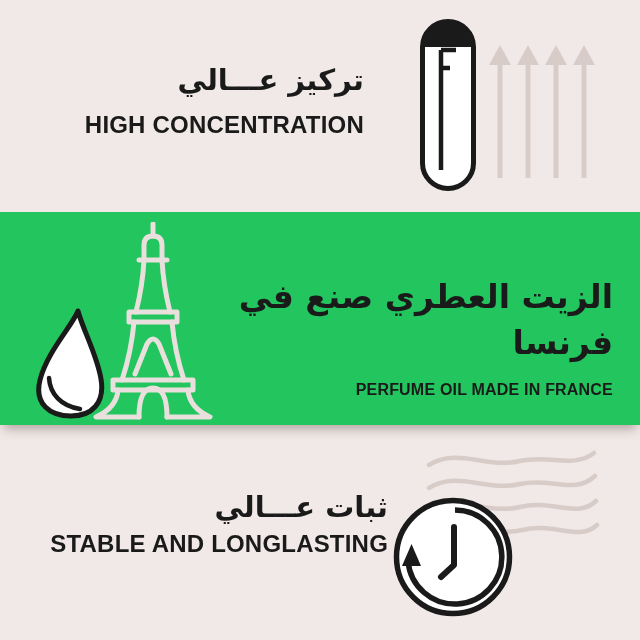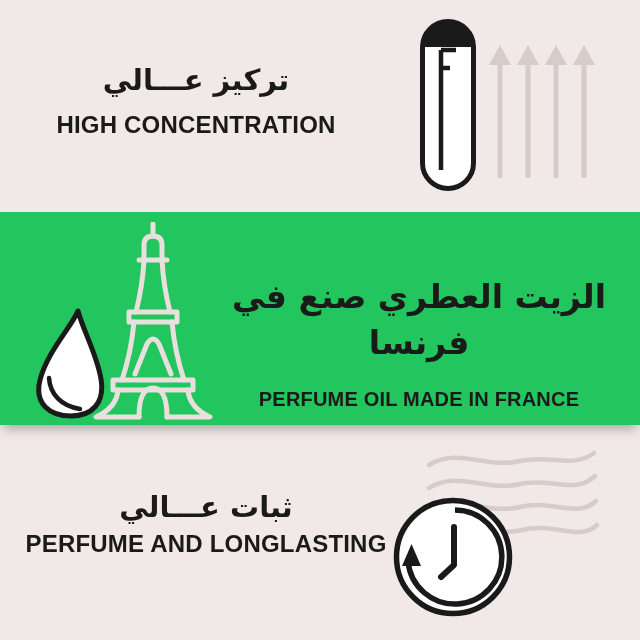--- a/index.html
+++ b/index.html
@@ -6,32 +6,32 @@
   .canvas{
     position:relative;width:640px;height:640px;overflow:hidden;
     font-family:"Liberation Sans",sans-serif;color:#1a1a1a;background:#f1e9e7;
   }
   .band{position:relative;width:640px;}
   .band--light{background:#f1e9e7;}
   .band--dark{background:#22c55e;z-index:2;box-shadow:0 8px 10px -4px rgba(105,85,80,.45);}
   .band--one{height:212px;}
   .band--two{height:213px;}
   .band--three{height:277px;z-index:1;}
-  .caption{position:absolute;text-align:center;}
+  .caption{position:absolute;text-align:right;}
   .caption-ar{
     font-family:"DejaVu Sans",sans-serif;font-weight:bold;
     direction:rtl;unicode-bidi:isolate;
   }
   .caption-en{font-weight:bold;letter-spacing:.2px;white-space:nowrap;}
   .cap1{left:28px;top:60px;width:336px;}
   .cap1 .caption-ar{font-size:29px;line-height:40px;}
   .cap1 .caption-en{font-size:24px;line-height:30px;margin-top:10px;}
   .cap2{left:225px;top:62px;width:388px;}
   .cap2 .caption-ar{font-size:33px;line-height:46px;}
-  .cap2 .caption-en{font-size:20px;line-height:30px;margin-top:18px;}
+  .cap2 .caption-en{font-size:16px;line-height:30px;margin-top:9px;}
   .cap3{left:24px;top:62px;width:364px;}
   .cap3 .caption-ar{font-size:29px;line-height:40px;}
   .cap3 .caption-en{font-size:24px;line-height:30px;margin-top:2px;}
   .icon-abs{position:absolute;display:block;}
   .thermo{left:419px;top:18px;}
   .arrows{left:488px;top:42px;}
   .tower{left:93px;top:10px;}
   .drop{left:33px;top:94px;}
   .waves{left:425px;top:18px;}
   .clock{left:391px;top:70px;}
@@ -101,21 +101,21 @@
 
     <div class="caption cap2">
       <div class="caption-ar">الزيت العطري صنع في فرنسا</div>
       <div class="caption-en">PERFUME OIL MADE IN FRANCE</div>
     </div>
   </section>
 
   <section class="band band--light band--three">
     <div class="caption cap3">
       <div class="caption-ar">ثبات عـــالي</div>
-      <div class="caption-en">PERFUME AND LONGLASTING</div>
+      <div class="caption-en">STABLE AND LONGLASTING</div>
     </div>
 
     <svg class="icon-abs waves" width="175" height="100" viewBox="0 0 175 100">
       <g fill="none" stroke="#d8ccc9" stroke-width="4.5" stroke-linecap="round">
         <path d="M4,22 C32,4 62,26 95,18 C125,11 148,26 169,10"></path>
         <path d="M4,45 C32,27 62,49 95,41 C125,34 150,52 170,33"></path>
         <path d="M4,68 C32,50 62,72 95,64 C127,56 152,76 171,58"></path>
         <path d="M6,91 C34,73 64,95 97,87 C129,79 154,99 172,82"></path>
       </g>
     </svg>

